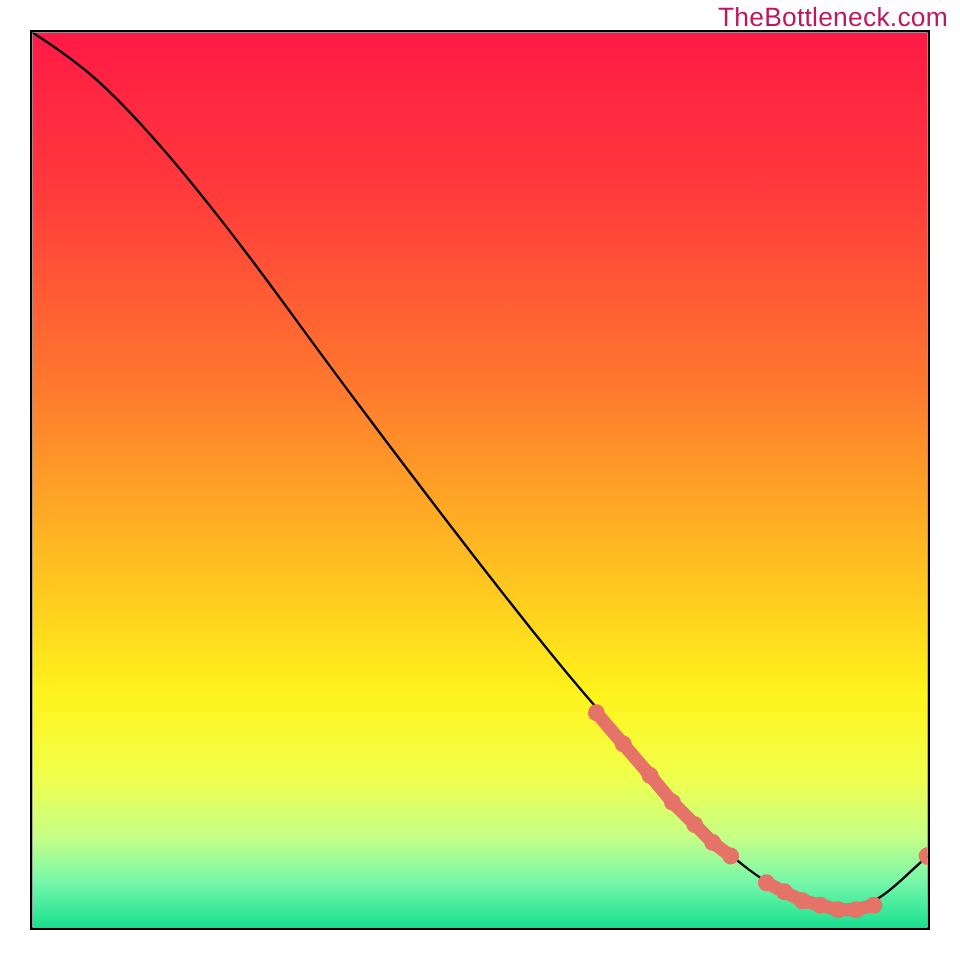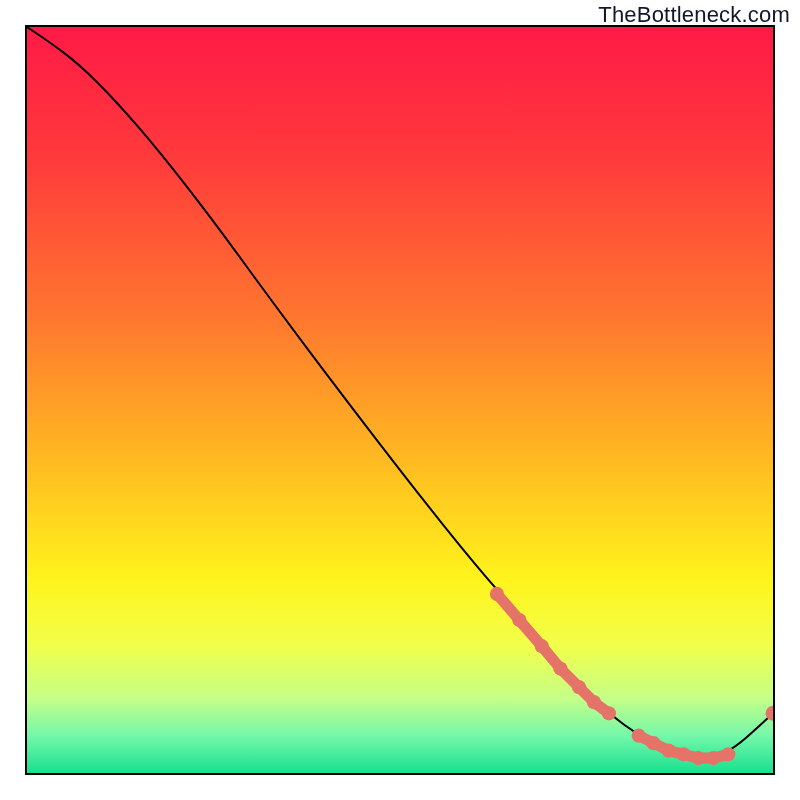--- a/index.html
+++ b/index.html
@@ -13,21 +13,21 @@
   }
   .frame {
     position: relative;
     width: 800px;
     height: 800px;
   }
   .watermark {
     position: absolute;
     top: 2px;
     right: 10px;
-    color: #0f172a;
+    color: #be185d;
     font-size: 22px;
     font-weight: 500;
     letter-spacing: 0.2px;
     z-index: 10;
   }
   .plot-area {
     position: absolute;
     left: 25px;
     top: 25px;
     width: 750px;

